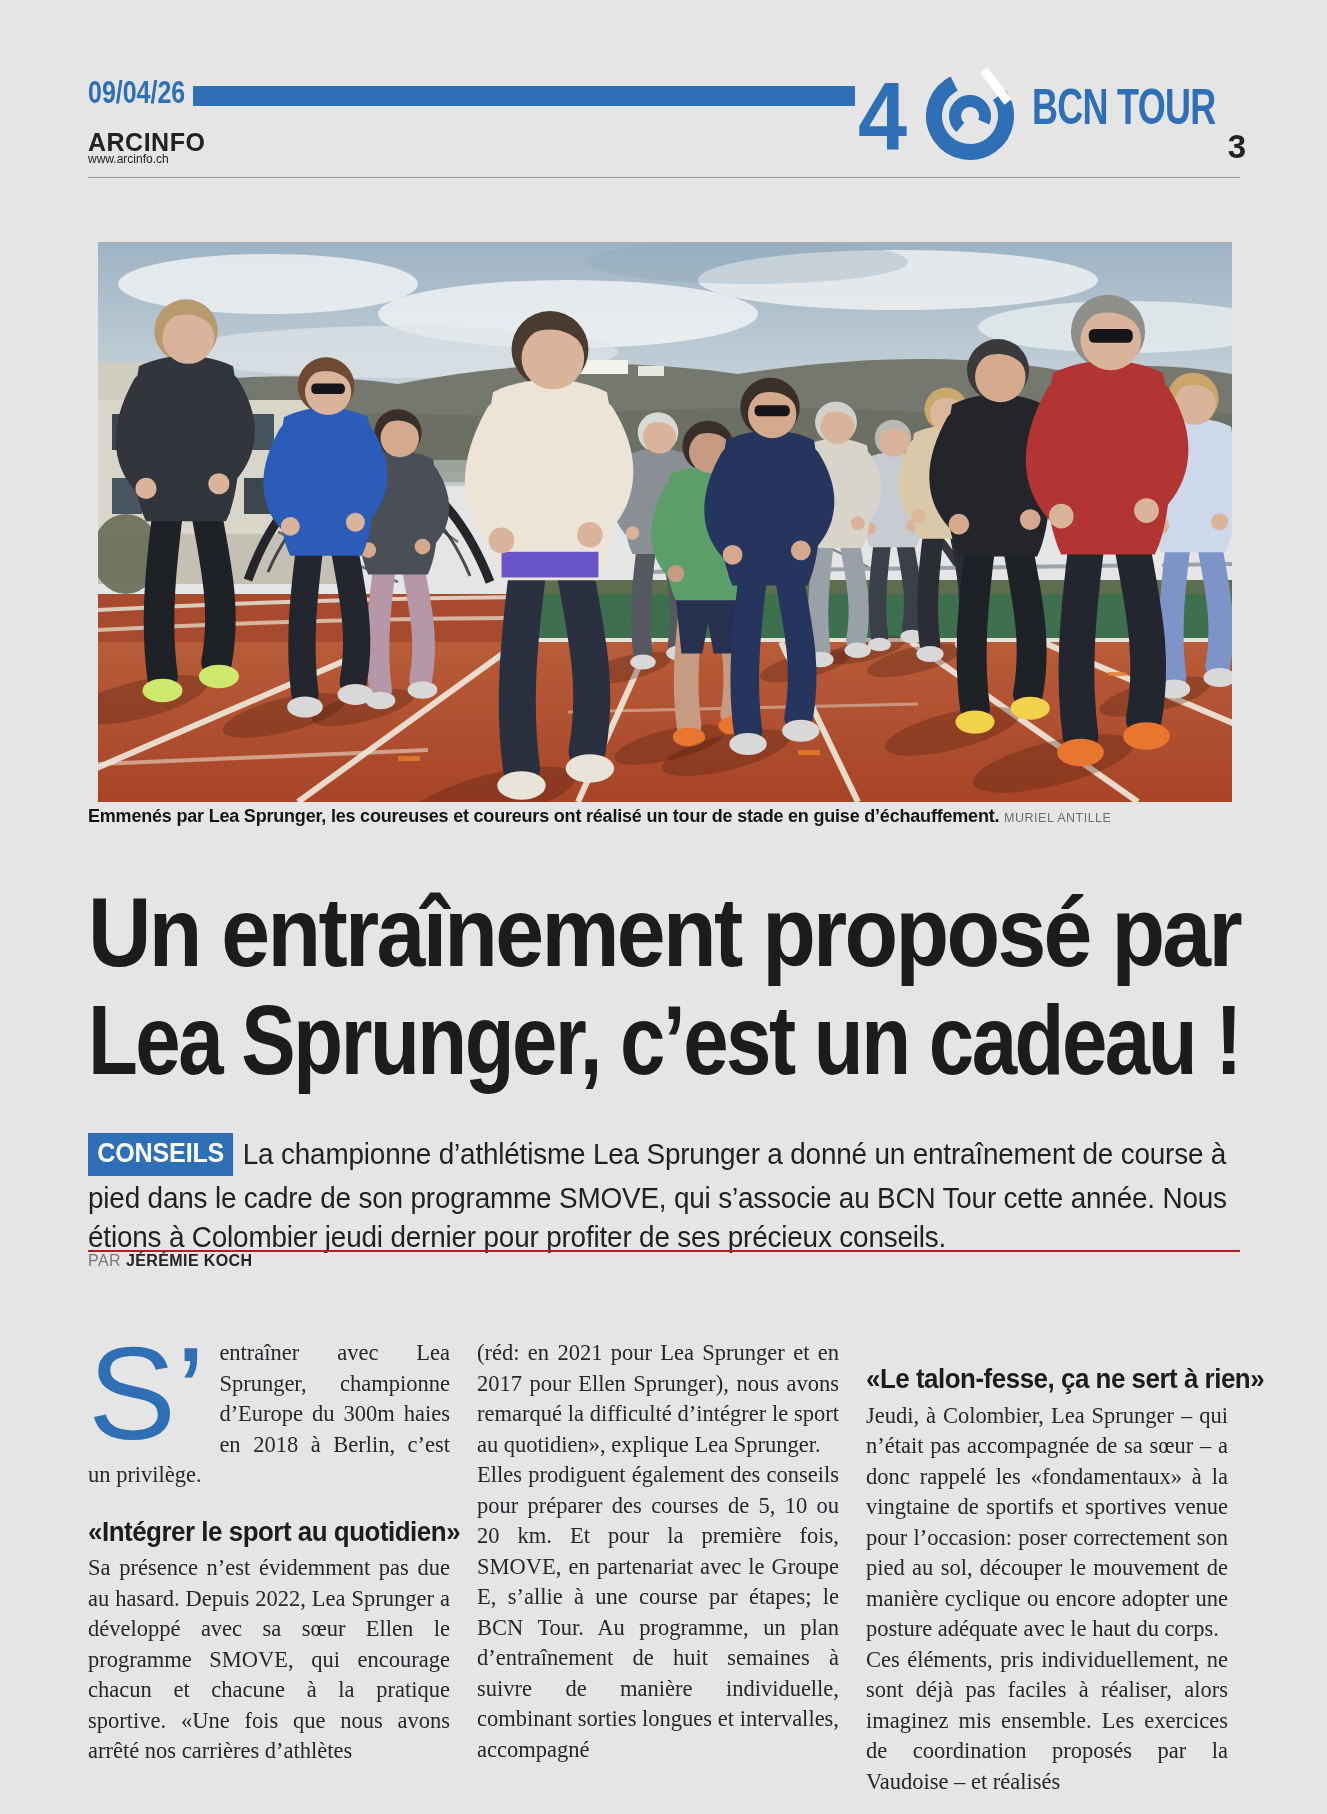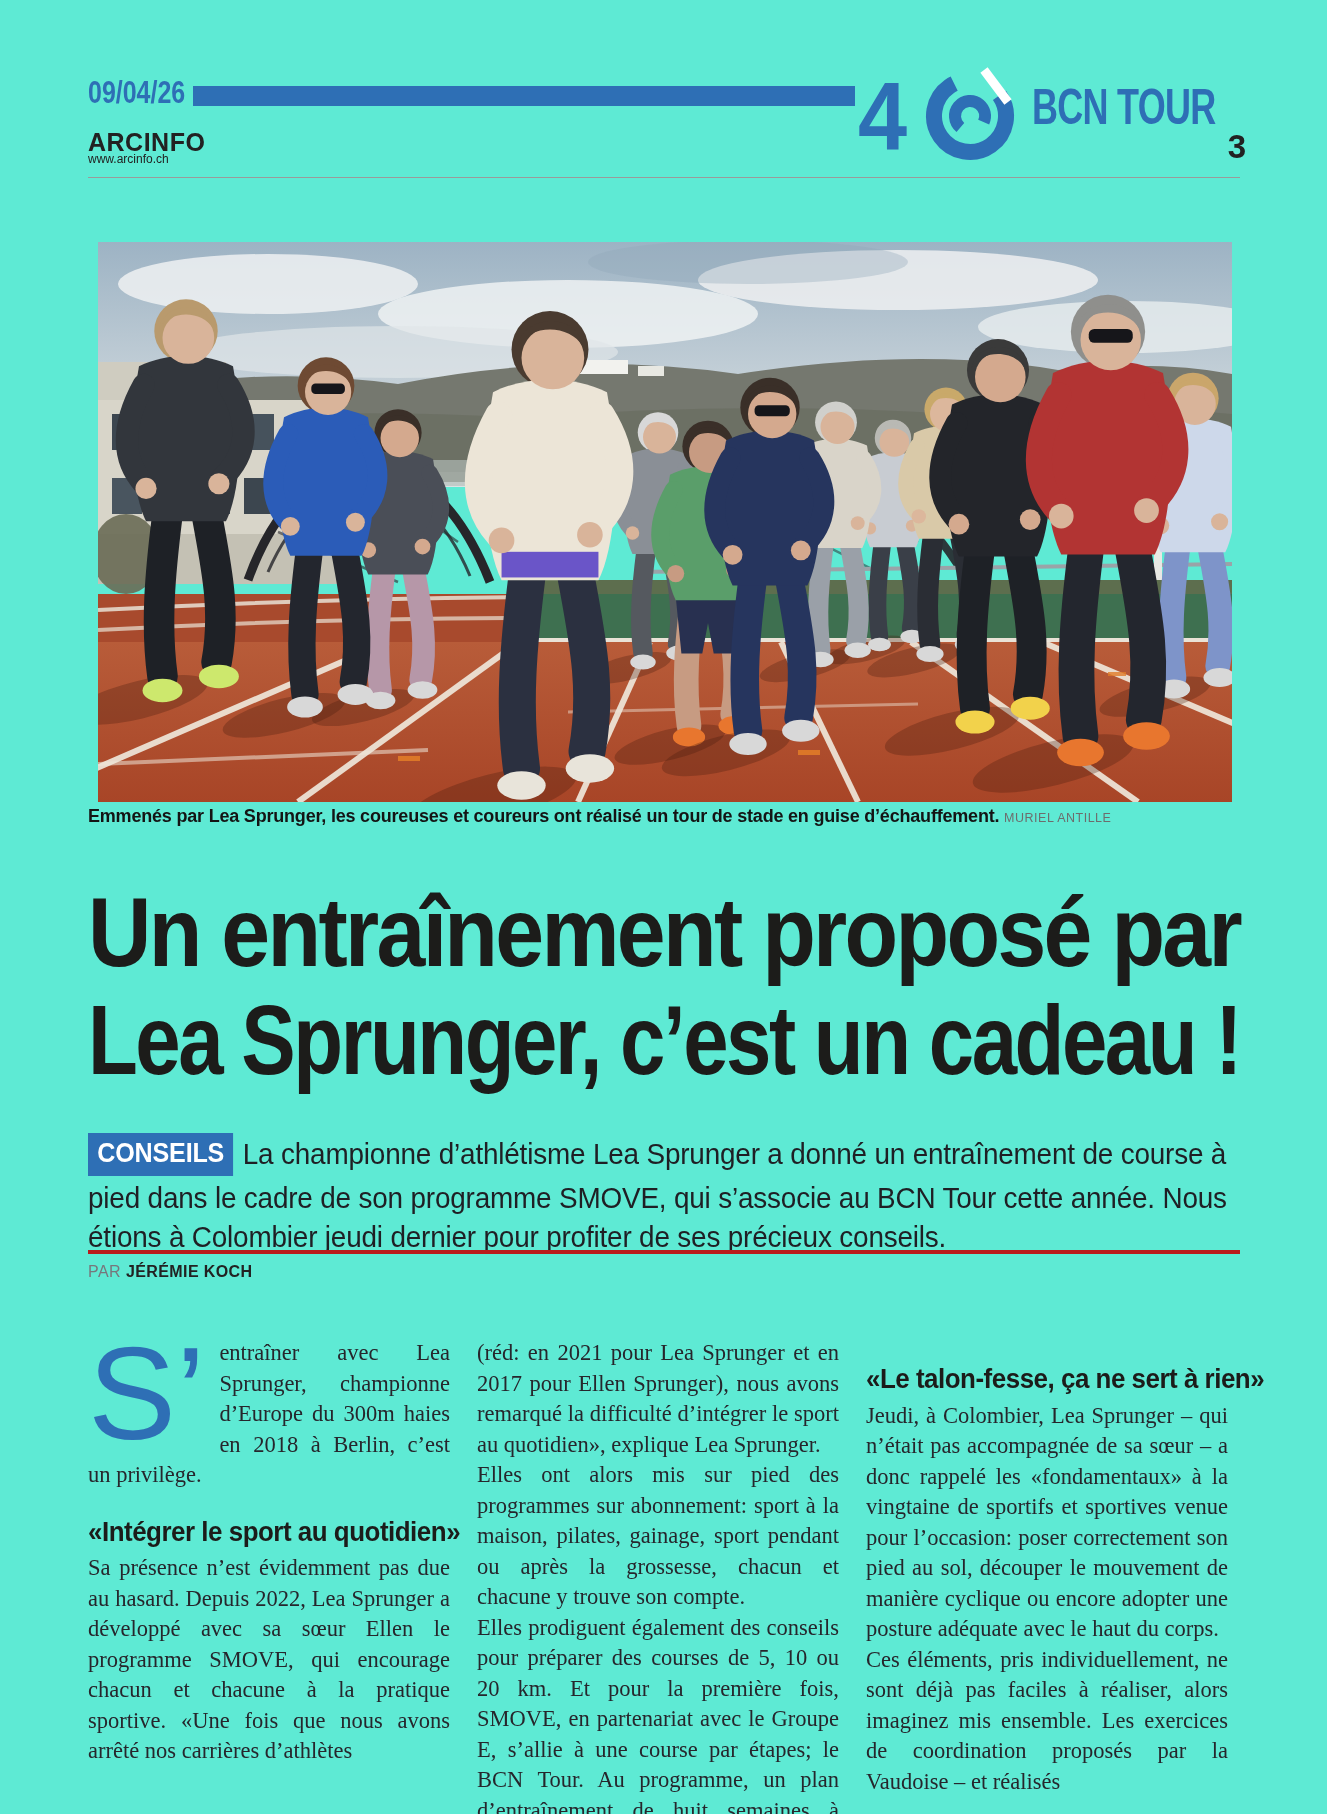--- a/index.html
+++ b/index.html
@@ -1,16 +1,16 @@
 <!DOCTYPE html>
 <html><head>
 <meta charset="utf-8">
 <style>
   html,body{margin:0;padding:0;background:#ffffff;}
-  #page{position:relative;width:1327px;height:1814px;background:#5eead4;overflow:hidden;
+  #page{position:relative;width:1327px;height:1814px;background:#e5e5e5;overflow:hidden;
         font-family:"Liberation Sans",sans-serif;color:#1d1d1f;}
   .abs{position:absolute;}
 
   
   #date{left:88px;top:74px;font-size:32px;font-weight:700;color:#2e6fb5;
         letter-spacing:0px;transform:scaleX(.78);transform-origin:left top;white-space:nowrap;}
   #topbar{left:193px;top:86px;width:662px;height:20px;background:#2e6fb5;}
   #pub{left:88px;top:128px;font-size:25px;font-weight:800;letter-spacing:.5px;color:#222;}
   #site{left:88px;top:152px;font-size:12px;color:#222;}
   #headrule{left:88px;top:177px;width:1152px;height:0;border-top:1px solid #9a9a9a;}
@@ -30,21 +30,21 @@
          letter-spacing:-3px;line-height:1;}
   #h1a{top:882px;} #h1b{top:990px;}
 
   
   #lead{left:88px;top:1134px;width:1239px;font-size:30px;line-height:39px;color:#1f1f24;
         transform:scaleX(.93);transform-origin:left top;letter-spacing:-0.2px;}
   #kicker{display:inline-block;background:#2e6fb5;color:#fff;font-weight:800;font-size:27px;
           padding:1px 10px 3px 10px;margin-right:10px;transform:translateY(-2px);}
 
   
-  #byline{left:88px;top:1250px;width:1152px;border-top:4px solid #b91c1c;padding-top:9px;
+  #byline{left:88px;top:1250px;width:1152px;border-top:2px solid #b91c1c;padding-top:0;
           font-size:16px;letter-spacing:.4px;}
   #byline .pre{color:#77777c;font-weight:400;margin-right:5px;}
   #byline .auth{color:#222;font-weight:800;}
 
   
   .col{top:1338px;width:362px;font-family:"Liberation Serif","DejaVu Serif",serif;
        font-size:22.5px;line-height:30.5px;color:#26262c;text-align:justify;}
   #col1{left:88px;} #col2{left:477px;} #col3{left:866px;}
   .col p{margin:0 0 0 0;}
   .col p + p{margin-top:0px;}
@@ -378,21 +378,20 @@
   </div>
 
   <div class="abs col" id="col1">
     <p><span id="dropcap">S’</span><span>entraîner avec Lea Sprunger, championne d’Europe du 300m haies en 2018 à Berlin, c’est un privilège.</span></p>
     <div class="subhead">«Intégrer le sport au quotidien»</div>
     <p>Sa présence n’est évidemment pas due au hasard. Depuis 2022, Lea Sprunger a développé avec sa sœur Ellen le programme SMOVE, qui encourage chacun et chacune à la pratique sportive. «Une fois que nous avons arrêté nos carrières d’athlètes</p>
   </div>
 
   <div class="abs col" id="col2">
     <p>(réd: en 2021 pour Lea Sprunger et en 2017 pour Ellen Sprunger), nous avons remarqué la difficulté d’intégrer le sport au quotidien», explique Lea Sprunger.</p>
-    <p>Elles ont alors mis sur pied des programmes sur abonnement: sport à la maison, pilates, gainage, sport pendant ou après la grossesse, chacun et chacune y trouve son compte.</p>
     <p>Elles prodiguent également des conseils pour préparer des courses de 5, 10 ou 20 km. Et pour la première fois, SMOVE, en partenariat avec le Groupe E, s’allie à une course par étapes; le BCN Tour. Au programme, un plan d’entraînement de huit semaines à suivre de manière individuelle, combinant sorties longues et intervalles, accompagné</p>
   </div>
 
   <div class="abs col" id="col3">
     <div class="subhead">«Le talon-fesse, ça ne sert à rien»</div>
     <p>Jeudi, à Colombier, Lea Sprunger – qui n’était pas accompagnée de sa sœur – a donc rappelé les «fondamentaux» à la vingtaine de sportifs et sportives venue pour l’occasion: poser correctement son pied au sol, découper le mouvement de manière cyclique ou encore adopter une posture adéquate avec le haut du corps.</p>
     <p>Ces éléments, pris individuellement, ne sont déjà pas faciles à réaliser, alors imaginez mis ensemble. Les exercices de coordination proposés par la Vaudoise – et réalisés</p>
   </div>
 
 </div>

